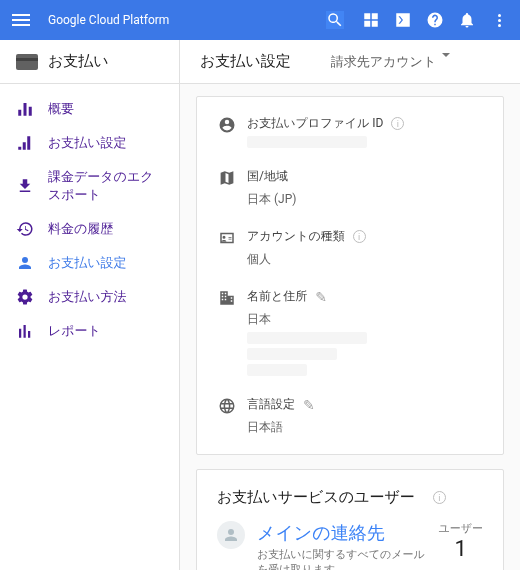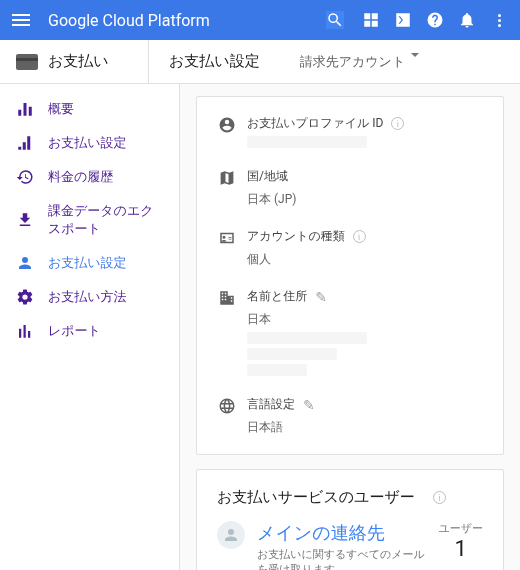--- a/index.html
+++ b/index.html
@@ -1,29 +1,29 @@
 <!DOCTYPE html>
 <html><head>
 <meta charset="utf-8">
 <style>
   * { box-sizing: border-box; margin: 0; padding: 0; }
   body { font-family: Roboto, Arial, sans-serif; font-size: 13px; color: #212121; background: #fff; width: 520px; }
   
   .top-bar { background: #3b78e7; color: #fff; height: 40px; display: flex; align-items: center; padding: 0 12px; }
   .menu-icon { width: 24px; display: flex; flex-direction: column; gap: 3px; cursor: pointer; }
   .menu-icon span { height: 2px; background: #fff; width: 18px; }
-  .top-title { font-size: 16px; font-weight: 400; margin-left: 12px; flex: 1; }
+  .top-title { font-size: 12px; font-weight: 400; margin-left: 12px; flex: 1; }
   .top-icons { display: flex; gap: 14px; align-items: center; }
   .top-icons > span { width: 18px; height: 18px; display: flex; align-items: center; justify-content: center; cursor: pointer; }
   .search-box { background: #4285f4; width: 20px; height: 28px; display: flex; align-items: center; justify-content: center; margin-right: 4px; }
   .avatar-dots { display: flex; flex-direction: column; gap: 2px; }
   .avatar-dots i { width: 3px; height: 3px; background: #fff; border-radius: 50%; }
   
   .section-header { height: 44px; display: flex; align-items: center; padding: 0 16px; border-bottom: 1px solid #e0e0e0; }
-  .section-header.left { width: 149px; border-right: 1px solid #e0e0e0; }
+  .section-header.left { width: 180px; border-right: 1px solid #e0e0e0; }
   .section-header-row { display: flex; }
   .card-icon-small { width: 22px; height: 16px; background: #616161; border-radius: 2px; position: relative; margin-right: 10px; }
   .card-icon-small::before { content: ""; position: absolute; top: 4px; left: 0; right: 0; height: 3px; background: #424242; }
   .section-title { font-size: 15px; font-weight: 400; }
   .right-header { flex: 1; display: flex; align-items: center; padding: 0 20px; gap: 40px; }
   .dropdown { display: flex; gap: 6px; color: #616161; cursor: pointer; }
   .chevron { width: 0; height: 0; border-left: 4px solid transparent; border-right: 4px solid transparent; border-top: 4px solid #757575; }
   
   .main { display: flex; }
   .sidebar { width: 180px; border-right: 1px solid #e0e0e0; padding: 8px 0; min-height: 520px; }
@@ -133,32 +133,32 @@
       <span class="icn">
           <svg viewBox="0 0 24 24">
             <path d="M3 17h4v4H3zm6-6h4v10H9zm6-8h4v18h-4z"></path>
           </svg>
         </span>
       <span>お支払い設定</span>
     </div>
     <div class="side-item">
       <span class="icn">
           <svg viewBox="0 0 24 24">
+            <path d="M19 9h-4V3H9v6H5l7 7zM5 18v2h14v-2z"></path>
+          </svg>
+        </span>
+      <span>課金データのエクスポート</span>
+    </div>
+    <div class="side-item">
+      <span class="icn">
+          <svg viewBox="0 0 24 24">
             <path d="M13 3a9 9 0 0 0-9 9H1l4 4 4-4H6a7 7 0 1 1 2.05 4.95l-1.41 1.41A9 9 0 1 0 13 3zm-1 5v5l4 2 .75-1.23L13 12V8z"></path>
           </svg>
         </span>
       <span>料金の履歴</span>
-    </div>
-    <div class="side-item">
-      <span class="icn">
-          <svg viewBox="0 0 24 24">
-            <path d="M19 9h-4V3H9v6H5l7 7zM5 18v2h14v-2z"></path>
-          </svg>
-        </span>
-      <span>課金データのエクスポート</span>
     </div>
     <div class="side-item active">
       <span class="icn">
           <svg viewBox="0 0 24 24">
             <path d="M12 12a4 4 0 1 0-4-4 4 4 0 0 0 4 4zm0 2c-2.67 0-8 1.34-8 4v2h16v-2c0-2.66-5.33-4-8-4z"></path>
           </svg>
         </span>
       <span>お支払い設定</span>
     </div>
     <div class="side-item">

